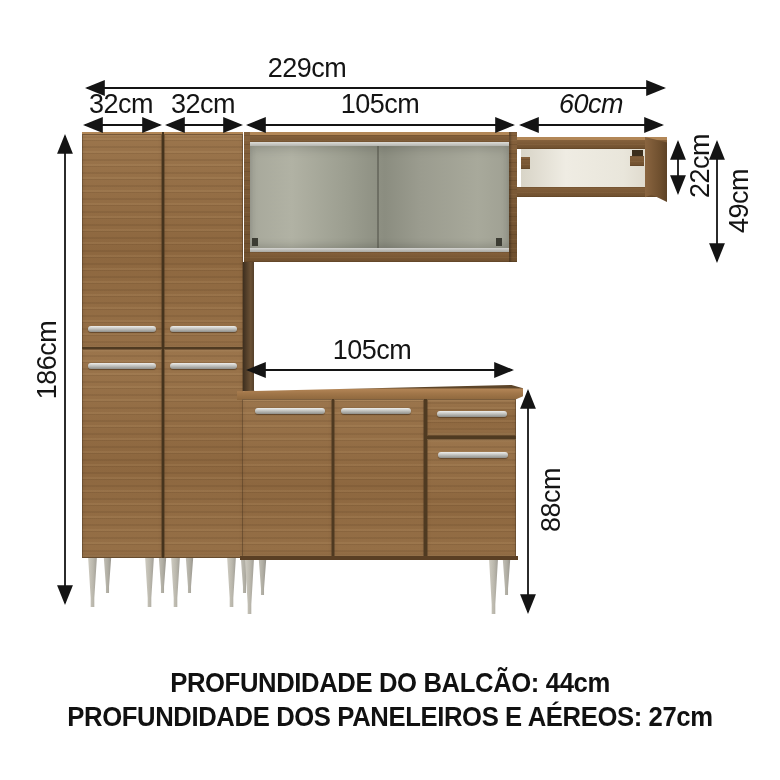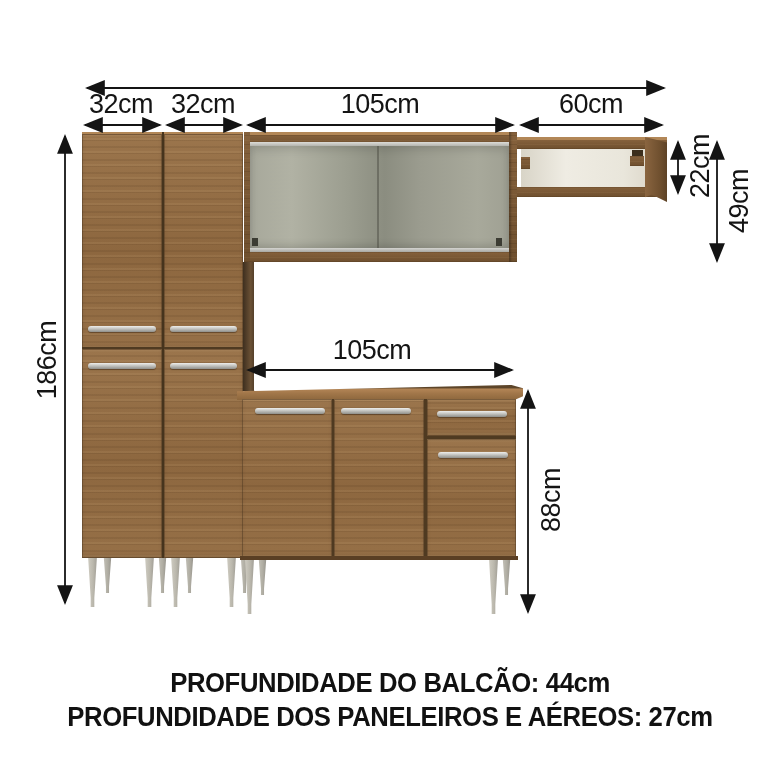--- a/index.html
+++ b/index.html
@@ -150,24 +150,25 @@
       <line x1="248" y1="125" x2="513" y2="125" marker-start="url(#ah)" marker-end="url(#ah)"></line>
       <line x1="521" y1="125" x2="662" y2="125" marker-start="url(#ah)" marker-end="url(#ah)"></line>
       <line x1="65" y1="136" x2="65" y2="603" marker-start="url(#ah)" marker-end="url(#ah)"></line>
       <line x1="248" y1="370" x2="512" y2="370" marker-start="url(#ah)" marker-end="url(#ah)"></line>
       <line x1="678" y1="142" x2="678" y2="193" marker-start="url(#ah)" marker-end="url(#ah)"></line>
       <line x1="717" y1="142" x2="717" y2="261" marker-start="url(#ah)" marker-end="url(#ah)"></line>
       <line x1="528" y1="391" x2="528" y2="612" marker-start="url(#ah)" marker-end="url(#ah)"></line>
     </g>
   </svg>
 
+  <div class="abs dim-label" style="left:257px;top:52px;">229cm</div>
   <div class="abs dim-label" style="left:71px;top:88px;">32cm</div>
   <div class="abs dim-label" style="left:153px;top:88px;">32cm</div>
   <div class="abs dim-label" style="left:330px;top:88px;">105cm</div>
-  <div class="abs dim-label" style="left:541px;top:88px;">60cm</div>
+  <div class="abs dim-label" style="left:541px;top:88px;font-style:italic;">60cm</div>
   <div class="abs dim-label vert" style="left:-13px;top:345px;">186cm</div>
   <div class="abs dim-label" style="left:322px;top:334px;">105cm</div>
   <div class="abs dim-label vert" style="left:640px;top:151px;">22cm</div>
   <div class="abs dim-label vert" style="left:679px;top:186px;">49cm</div>
   <div class="abs dim-label vert" style="left:491px;top:485px;">88cm</div>
 
   <div class="abs footer-line" style="top:668px;">PROFUNDIDADE DO BALCÃO: 44cm</div>
   <div class="abs footer-line" style="top:702px;">PROFUNDIDADE DOS PANELEIROS E AÉREOS: 27cm</div>
 
 </div>

